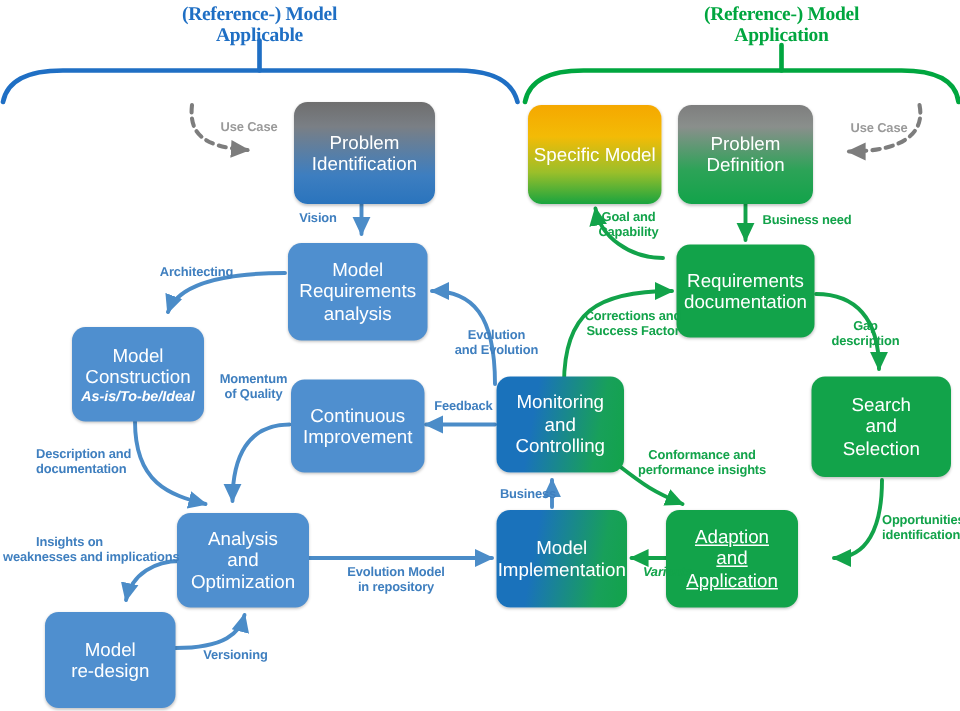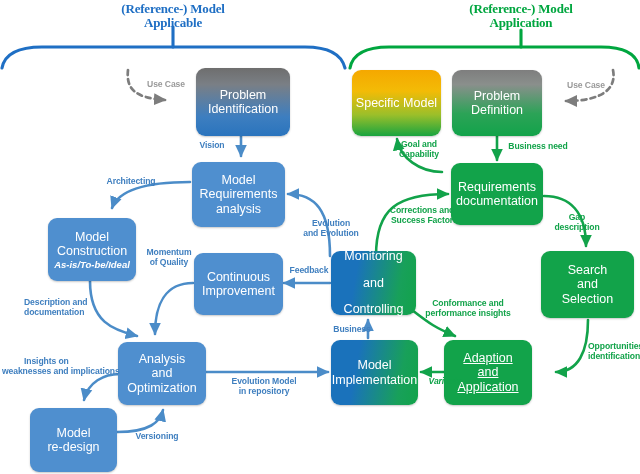--- a/index.html
+++ b/index.html
@@ -135,21 +135,21 @@
     <span class="l">Model</span>
     <span class="l">Construction</span>
     <span class="sub">As-is/To-be/Ideal</span>
   </div>
 
   <div class="node b-blue" style="left:194px;top:253px;width:89px;height:62px;">
     <span class="l">Continuous</span>
     <span class="l">Improvement</span>
   </div>
 
-  <div class="node b-teal-grad" style="left:331px;top:251px;width:85px;height:64px;gap:12px;">
+  <div class="node b-teal-grad" style="left:331px;top:251px;width:85px;height:64px;">
     <span class="l">Monitoring</span>
     <span class="l">and</span>
     <span class="l">Controlling</span>
   </div>
 
   <div class="node b-green" style="left:541px;top:251px;width:93px;height:67px;">
     <span class="l">Search</span>
     <span class="l">and</span>
     <span class="l">Selection</span>
   </div>

